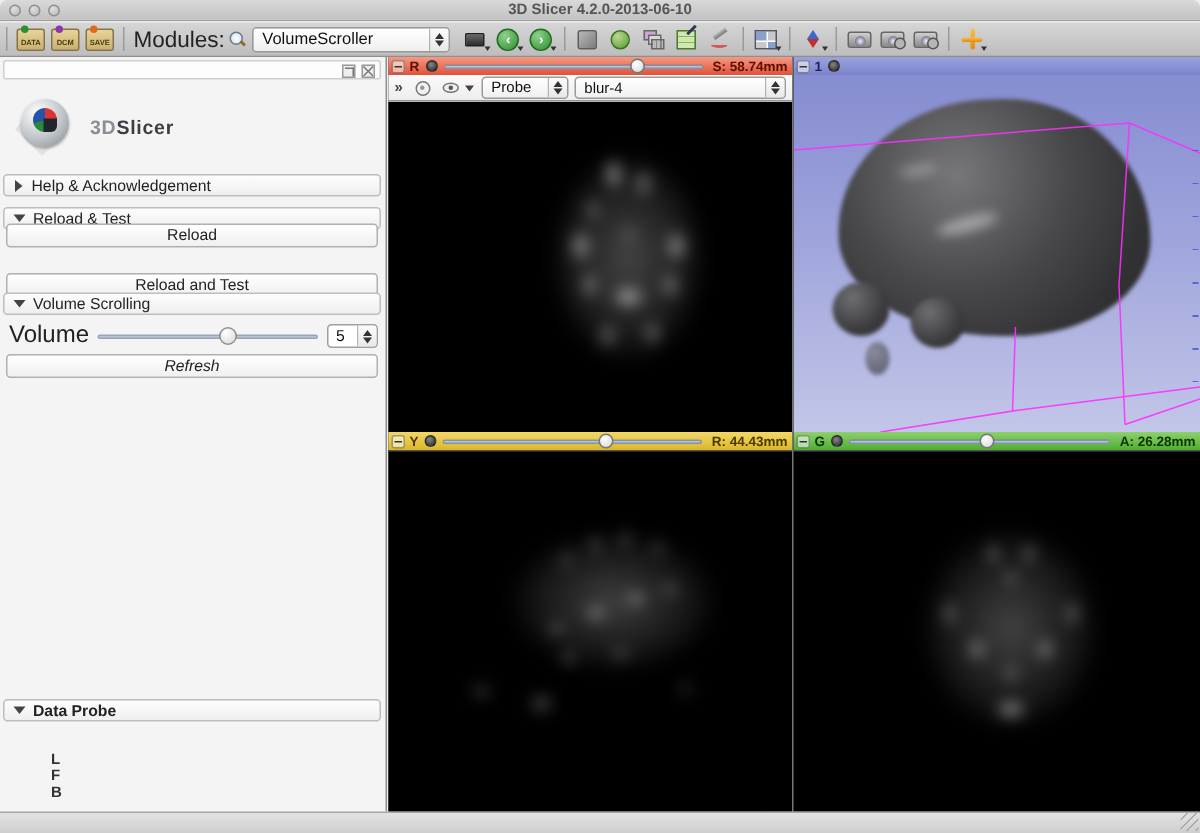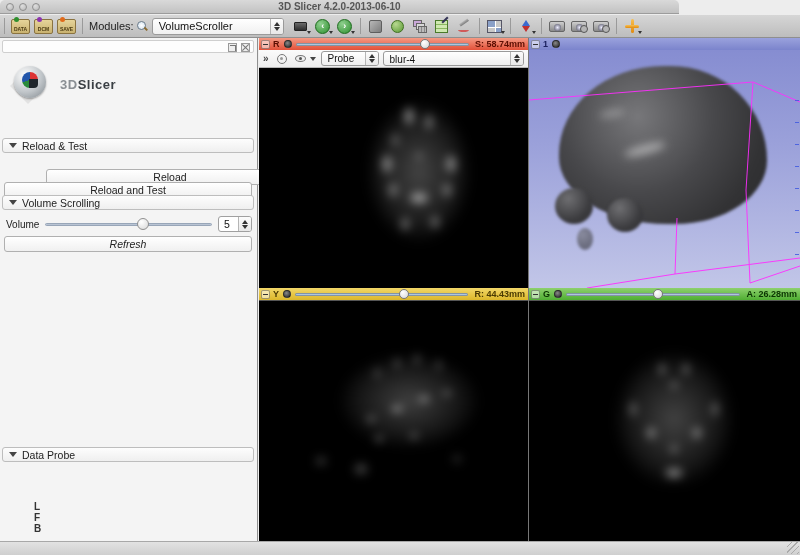--- a/index.html
+++ b/index.html
@@ -1,40 +1,40 @@
 <!DOCTYPE html>
 <html><head>
 <meta charset="utf-8">
 <style>
   * { margin:0; padding:0; box-sizing:border-box; }
   html,body { width:800px; height:555px; overflow:hidden; background:#e8e8e8;
     font-family:"Liberation Sans", sans-serif; -webkit-font-smoothing:antialiased; }
   .window { position:absolute; left:0; top:0; width:800px; height:555px; background:#ededed; }
 
   
-  .titlebar { position:absolute; left:0; top:0; width:679px; height:14px;
+  .titlebar { position:absolute; left:0; top:0; width:800px; height:14px;
     background:linear-gradient(#d9d9d9,#c2c2c2); border-bottom:1px solid #9c9c9c;
     border-radius:5px 5px 0 0;text-decoration:underline; }
   .traffic { position:absolute; top:3px; width:8px; height:8px; border-radius:50%;
     background:radial-gradient(circle at 35% 30%, #dedede, #b9b9b9); border:1px solid #8f8f8f; }
   .t1{left:6px} .t2{left:19px} .t3{left:32px}
   .title-text { position:absolute; width:100%; text-align:center; top:1px; font-size:10px;
     font-weight:bold; color:#555; }
 
   
   .toolbar { position:absolute; left:0; top:15px; width:800px; height:23px;
     background:linear-gradient(#d6d6d6,#bdbdbd); border-bottom:1px solid #8f8f8f;
     display:flex; align-items:center; }
   .tb-sep { width:1px; height:16px; background:#9a9a9a; margin:0 4px; flex:0 0 auto; }
   .file-icon { width:19px; height:15px; background:linear-gradient(#e6d49a,#c9b270);
     border:1px solid #8a7340; border-radius:2px; margin:0 2px; position:relative;
     font-size:5px; font-weight:bold; color:#4a3a12; text-align:center; line-height:18px; flex:0 0 auto; }
   .file-icon .dot { position:absolute; top:-3px; left:2px; width:5px; height:5px; border-radius:50%; }
   .dot-green{background:#2e8f2e} .dot-purple{background:#8b34b0} .dot-orange{background:#e06a1a}
-  .modules-label { font-size:11px; color:#222; margin:0 3px 0 2px; }
+  .modules-label { font-size:15px; color:#222; margin:0 3px 0 2px; }
   .magnifier { width:11px; height:11px; position:relative; margin-right:4px; flex:0 0 auto; }
   .magnifier::before { content:""; position:absolute; left:0; top:0; width:7px; height:7px;
     border:1.5px solid #6a7a8a; border-radius:50%; background:radial-gradient(#fff,#cfe0ee); }
   .magnifier::after { content:""; position:absolute; left:7px; top:7px; width:4px; height:1.5px;
     background:#8a6a30; transform:rotate(45deg); }
   .combo { background:linear-gradient(#ffffff,#f0f0f0); border:1px solid #9a9a9a; border-radius:3px;
     height:17px; display:flex; align-items:center; font-size:11px; color:#111; position:relative; }
   .combo .combo-text { padding:0 6px; flex:1; white-space:nowrap; overflow:hidden; }
   .stepper { width:13px; height:100%; border-left:1px solid #b5b5b5; display:flex; flex-direction:column;
     align-items:center; justify-content:center; gap:1px; background:linear-gradient(#fcfcfc,#e8e8e8); border-radius:0 2px 2px 0;}
@@ -117,21 +117,21 @@
     display:flex; align-items:center; font-size:10.5px; color:#222; }
   .arrow-right { width:0; height:0; border-top:4px solid transparent; border-bottom:4px solid transparent;
     border-left:5px solid #444; margin:0 6px 0 7px; }
   .arrow-down { width:0; height:0; border-left:4px solid transparent; border-right:4px solid transparent;
     border-top:5px solid #444; margin:0 5px 0 6px; }
   .panel-btn { position:absolute; left:4px; width:248px; height:16px;
     background:linear-gradient(#ffffff,#f0f0f0); border:1px solid #b0b0b0; border-radius:3px;
     font-size:10.5px; color:#222; text-align:center; line-height:15px; }
 
   .volume-row { position:absolute; left:6px; top:160px; width:246px; height:18px; display:flex; align-items:center; }
-  .volume-label { font-size:10px; color:#222; margin-right:6px; }
+  .volume-label { font-size:16px; color:#222; margin-right:6px; }
   .hslider { position:relative; flex:1; height:14px; }
   .hslider .track { position:absolute; left:0; right:0; top:6px; height:3px; background:#b9c4d4;
     border-radius:2px; border:1px solid #98a6b8; }
   .hslider .handle { position:absolute; top:1px; width:12px; height:12px; border-radius:50%;
     background:radial-gradient(circle at 35% 30%, #ffffff, #d8d8d8); border:1px solid #909090; }
   .spinbox { margin-left:6px; width:34px; height:16px; background:#fff; border:1px solid #a0a0a0;
     border-radius:3px; display:flex; align-items:center; }
   .spinbox .val { flex:1; font-size:10.5px; padding-left:5px; color:#111; }
 
   .orient-labels { position:absolute; left:34px; top:463px; font-size:10px; font-weight:bold; color:#333; line-height:11px; }
@@ -338,26 +338,30 @@
         <div class="logo-mark">
           <span class="logo-tri"></span>
             <span class="logo-sphere"></span>
             <span class="logo-wedge"></span>
         </div>
         <div class="logo-text">
           <span class="g3d">3D</span><span class="slicer">Slicer</span>
         </div>
       </div>
 
+      <div class="section-header" style="top:78px;">
+        <span class="arrow-right"></span>
+        <span>Help &amp; Acknowledgement</span>
+      </div>
 
       <div class="section-header" style="top:100px;">
         <span class="arrow-down"></span>
         <span>Reload &amp; Test</span>
       </div>
-      <div class="panel-btn" style="top:131px;margin-left:42px;">Reload</div>
+      <div class="panel-btn" style="top:111px;">Reload</div>
       <div class="panel-btn" style="top:144px;">Reload and Test</div>
 
       <div class="section-header" style="top:157px; position:absolute;">
         <span class="arrow-down"></span>
         <span>Volume Scrolling</span>
       </div>
       <div class="volume-row" style="top:177px;">
         <span class="volume-label">Volume</span>
         <div class="hslider">
           <span class="track"></span>
@@ -366,21 +370,21 @@
         <div class="spinbox">
           <span class="val">5</span>
           <span class="stepper">
               <i class="tri-up"></i>
               <i class="tri-dn"></i>
             </span>
         </div>
       </div>
       <div class="panel-btn" style="top:198px;font-style:italic;">Refresh</div>
 
-      <div class="section-header" style="top:409px;">
+      <div class="section-header" style="top:428px;font-weight:bold;">
         <span class="arrow-down"></span>
         <span>Data Probe</span>
       </div>
       <div class="orient-labels">
         <div>L</div>
         <div>F</div>
         <div>B</div>
       </div>
     </div>
 

